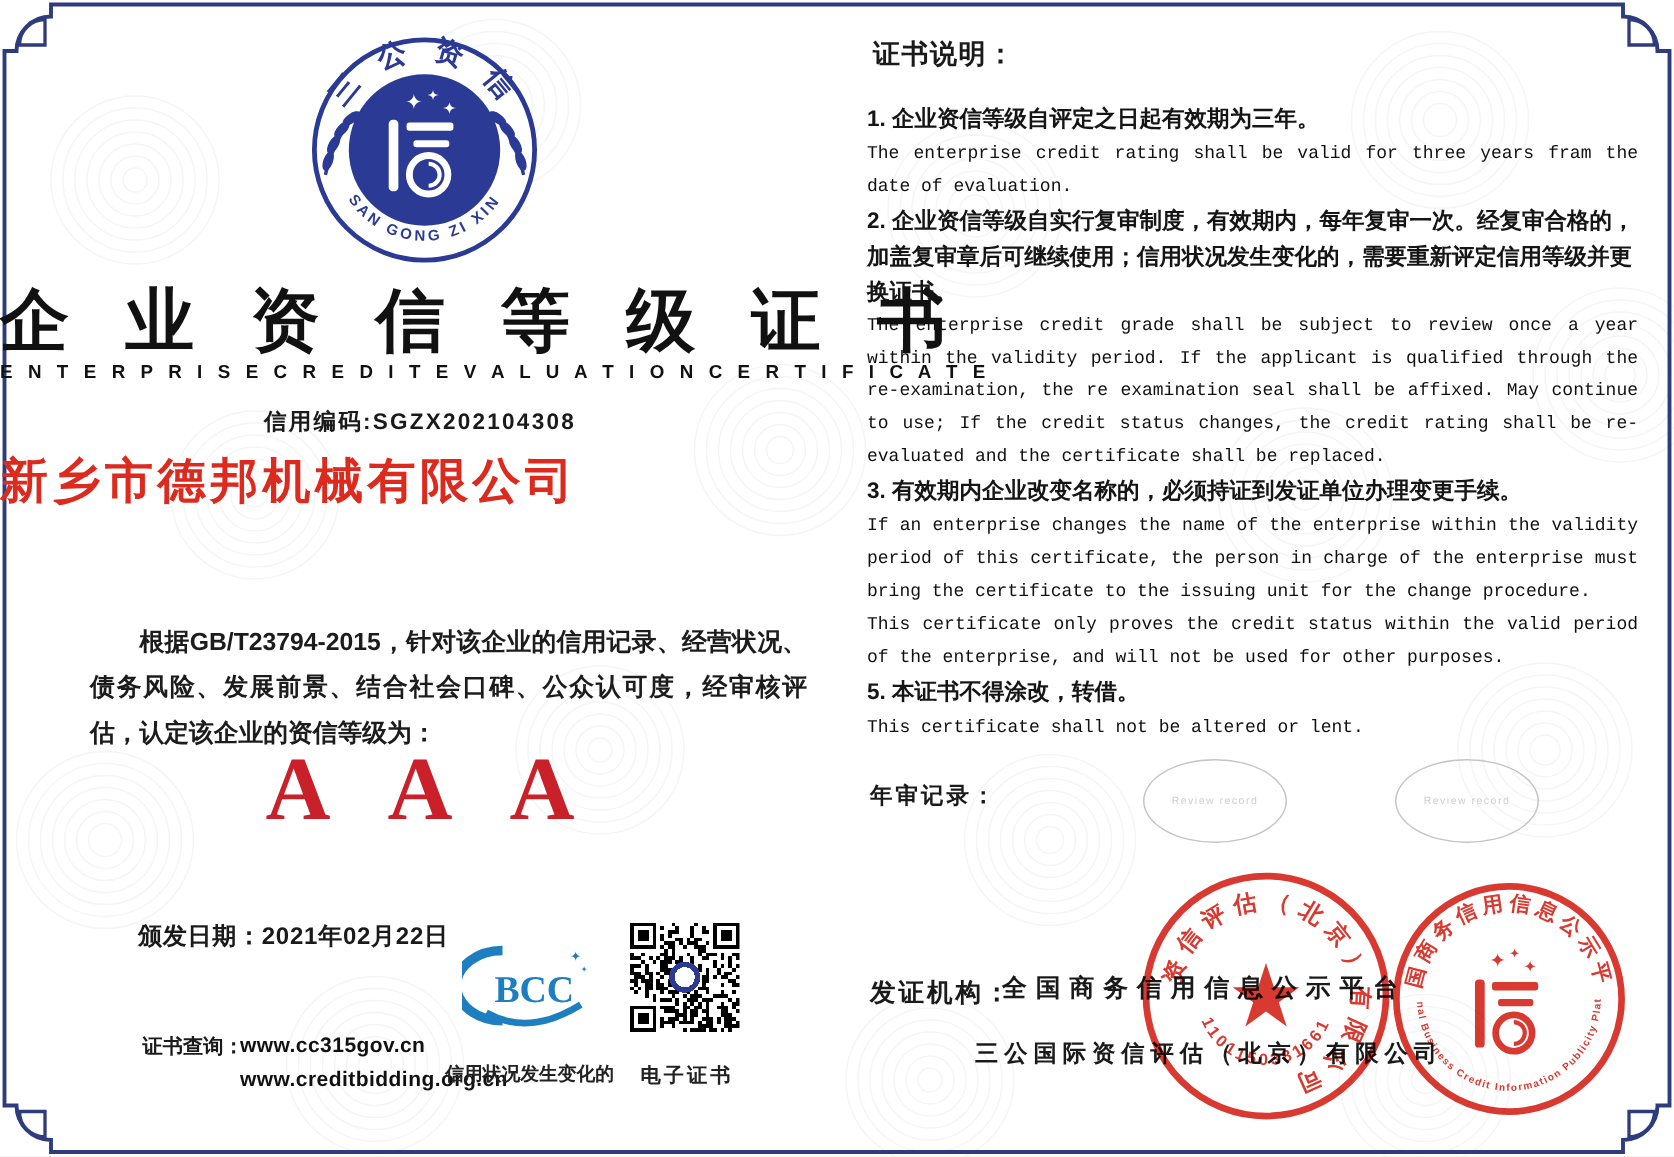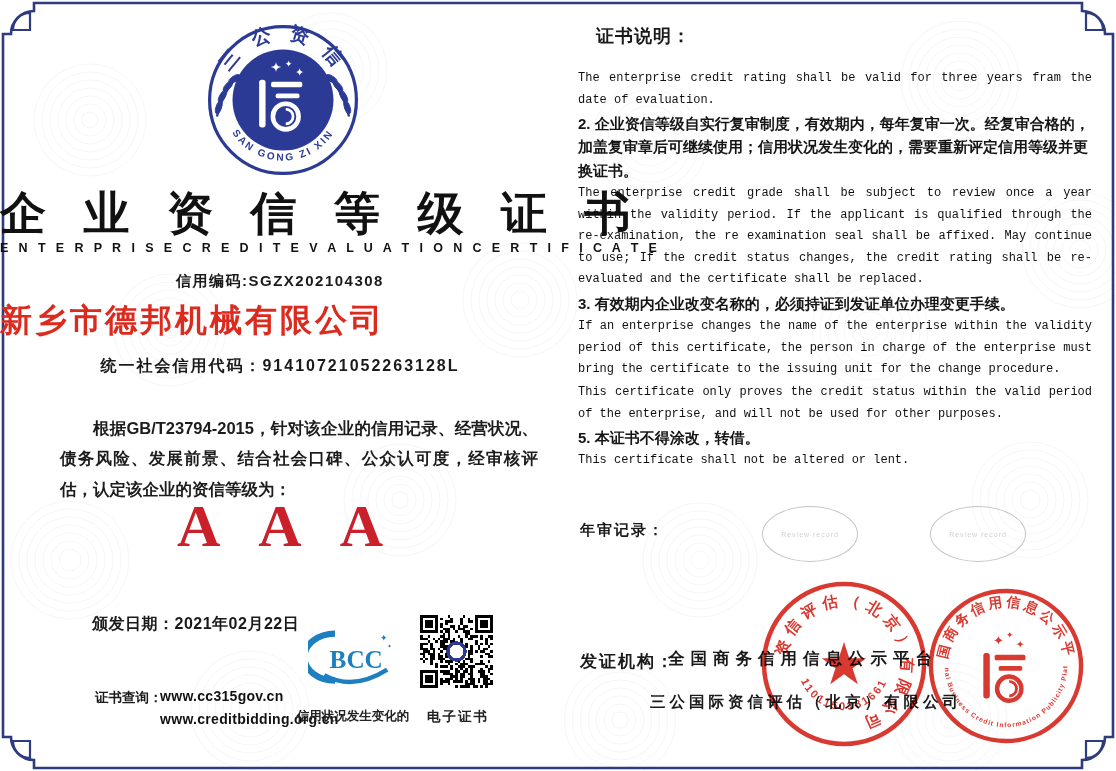--- a/index.html
+++ b/index.html
@@ -31,21 +31,21 @@
   .query-url1{left:160px;top:688px;font-size:14px;font-weight:bold;letter-spacing:.3px;}
   .query-url2{left:160px;top:711px;font-size:14px;font-weight:bold;letter-spacing:.3px;}
   .bcc-wrap{left:308px;top:628px;width:90px;height:60px;}
   .bcc-caption{left:288px;top:708px;width:130px;text-align:center;font-size:12.5px;
       font-weight:bold;color:#222;}
   .qr-wrap{left:420px;top:615px;width:73px;height:73px;}
   .qr-caption{left:413px;top:708px;width:90px;text-align:center;font-size:13.5px;
       color:#222;font-family:"Liberation Serif",serif;font-weight:bold;letter-spacing:2px;}
   
   .instr{left:578px;top:24px;width:514px;}
-  .instr-heading{font-size:18px;font-weight:bold;letter-spacing:1px;margin:0 0 20px 18px;}
+  .instr-heading{font-size:18px;font-weight:bold;letter-spacing:1px;margin:0 0 20px 4px;}
   .zh{font-size:15px;font-weight:600;line-height:1.55;margin:1px 0;color:#151515;}
   .en{font-family:"Liberation Mono", monospace;font-size:12px;line-height:1.8;
       margin:1px 0;text-align:justify;color:#101010;}
   .review-label{left:580px;top:521px;font-size:15px;font-weight:bold;letter-spacing:2px;}
   .review-oval{width:94px;height:54px;border:1.5px solid #c5c5c5;border-radius:50%;
       display:flex;align-items:center;justify-content:center;}
   .review-oval span{font-size:7px;color:#cfcfcf;letter-spacing:1px;}
   .oval-1{left:762px;top:506px;}
   .oval-2{left:930px;top:506px;}
   .issuer-label{left:580px;top:650px;font-size:17px;font-weight:bold;letter-spacing:2px;}
@@ -223,23 +223,20 @@
 
   <div class="abs cert-title">企 业 资 信 等 级 证 书</div>
   <div class="abs cert-subtitle">E N T E R P R I S E   C R E D I T   E V A L U A T I O N   C E R T I F I C A T E</div>
 
   <div class="abs credit-line">
     <span>信用编码:</span><span>SGZX202104308</span>
   </div>
 
   <div class="abs company-name">新乡市德邦机械有限公司</div>
 
-  <div class="abs uscc-line">
-    <span>统一社会信用代码：</span><span>91410721052263128L</span>
-  </div>
 
   <p class="abs eval-par">根据GB/T23794-2015，针对该企业的信用记录、经营状况、债务风险、发展前景、结合社会口碑、公众认可度，经审核评估，认定该企业的资信等级为：</p>
 
   <div class="abs rating">AAA</div>
 
   <div class="abs date-line1">
     <span>颁发日期：</span><span>2021年02月22日</span>
   </div>
 
   <div class="abs query-label">证书查询：</div>
@@ -541,20 +538,21 @@
       <rect x="24" y="2" width="3" height="3" fill="#000"></rect>
       <rect x="0" y="22" width="7" height="7" fill="#000"></rect>
       <rect x="1" y="23" width="5" height="5" fill="#fff"></rect>
       <rect x="2" y="24" width="3" height="3" fill="#000"></rect>
       <circle cx="14.5" cy="14.5" r="3.4" fill="#fff" stroke="#2b3a94" stroke-width="1.4"></circle>
     </svg>
   <div class="abs qr-caption">电子证书</div>
 
   <div class="abs instr">
     <p class="instr-heading">证书说明：</p>
+    <p class="zh">1. 企业资信等级自评定之日起有效期为三年。</p>
     <p class="en">The enterprise credit rating shall be valid for three years fram the date of evaluation.</p>
     <p class="zh">2. 企业资信等级自实行复审制度，有效期内，每年复审一次。经复审合格的，加盖复审章后可继续使用；信用状况发生变化的，需要重新评定信用等级并更换证书。</p>
     <p class="en">The enterprise credit grade shall be subject to review once a year within the validity period. If the applicant is qualified through the re-examination, the re examination seal shall be affixed. May continue to use; If the credit status changes, the credit rating shall be re-evaluated and the certificate shall be replaced.</p>
     <p class="zh">3. 有效期内企业改变名称的，必须持证到发证单位办理变更手续。</p>
     <p class="en">If an enterprise changes the name of the enterprise within the validity period of this certificate, the person in charge of the enterprise must bring the certificate to the issuing unit for the change procedure.</p>
     <p class="en">This certificate only proves the credit status within the valid period of the enterprise, and will not be used for other purposes.</p>
     <p class="zh">5. 本证书不得涂改，转借。</p>
     <p class="en">This certificate shall not be altered or lent.</p>
   </div>
 

